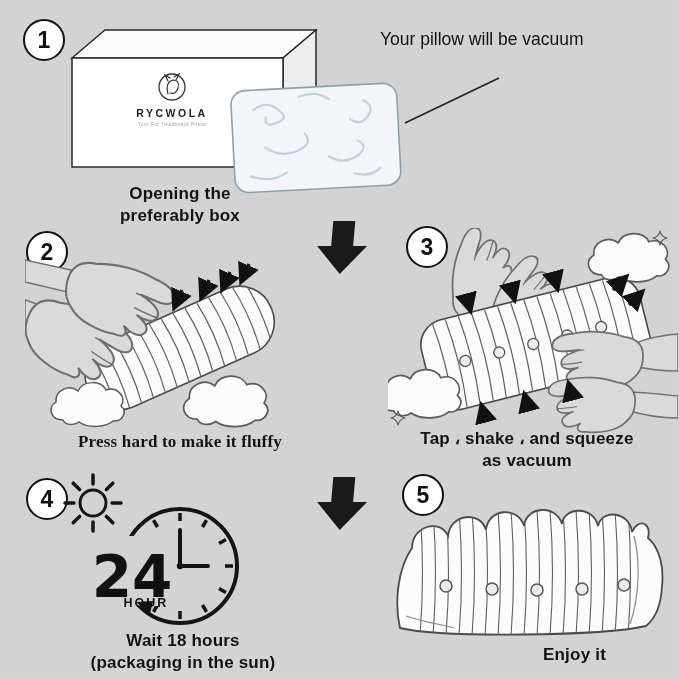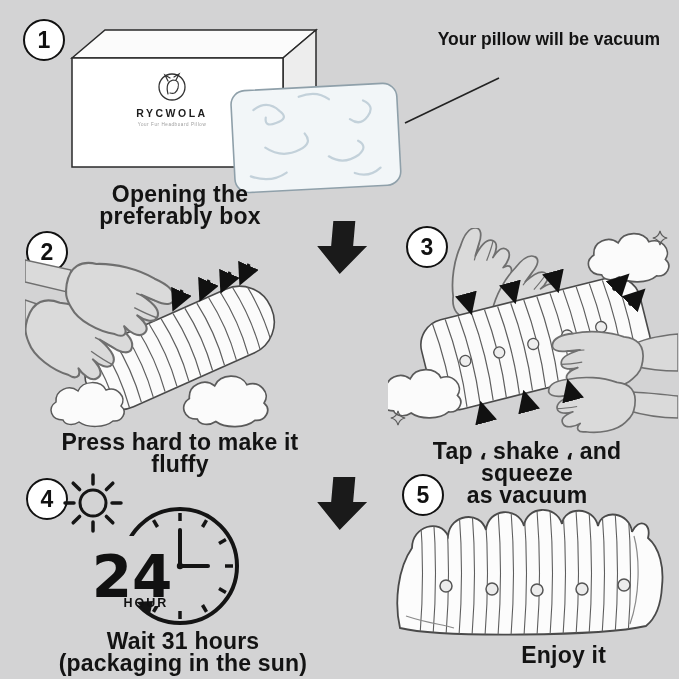--- a/index.html
+++ b/index.html
@@ -2,22 +2,22 @@
 <html><head>
 <meta charset="utf-8">
 <style>
   html,body{margin:0;padding:0;background:#ffffff;}
   .canvas{position:relative;width:679px;height:679px;background:#d3d3d4;overflow:hidden;
           font-family:"Liberation Sans",sans-serif;color:#151515;}
   .abs{position:absolute;}
   .badge{width:38px;height:38px;border:2.2px solid #111;border-radius:50%;background:#fff;
          display:flex;align-items:center;justify-content:center;
          font-size:23px;font-weight:600;color:#111;}
-  .cap{font-size:23px;line-height:22px;font-weight:600;text-align:center;letter-spacing:.2px;color:#131313;}
-  .callout{font-size:17.5px;line-height:23px;font-weight:700;text-align:right;color:#131313;}
+  .cap{font-size:17px;line-height:22px;font-weight:600;text-align:center;letter-spacing:.2px;color:#131313;}
+  .callout{font-size:17.5px;line-height:23px;font-weight:400;text-align:left;color:#131313;}
   .downarrow{transform:skewX(-5deg);}
   svg{display:block;}
 </style>
 </head>
 <body>
 
 <div class="canvas">
 
   <div class="abs badge" style="left:23px;top:19px;">
     <span>1</span>
@@ -108,21 +108,21 @@
     <use href="#hand-a" transform="translate(50,16) rotate(18) scale(1.3)"></use>
 
     <g stroke="#111" stroke-width="3.2">
       <line x1="157" y1="60" x2="150" y2="76" marker-end="url(#m2)"></line>
       <line x1="184" y1="50" x2="177" y2="66" marker-end="url(#m2)"></line>
       <line x1="205" y1="42" x2="198" y2="58" marker-end="url(#m2)"></line>
       <line x1="224" y1="34" x2="217" y2="50" marker-end="url(#m2)"></line>
     </g>
   </svg>
 
-  <div class="abs cap" style="left:40px;top:431px;width:280px;">
+  <div class="abs cap" style="left:40px;top:431px;width:280px;font-family:Liberation Serif, serif;">
     <div>Press hard to make it fluffy</div>
   </div>
 
   <div class="abs badge" style="left:406px;top:226px;">
     <span>3</span>
   </div>
 
   <svg class="abs" style="left:388px;top:228px;" width="290" height="207" viewBox="0 0 290 207">
     <defs>
       <marker id="m3" markerWidth="7" markerHeight="7" refX="5" refY="3.5" orient="auto">
@@ -180,21 +180,21 @@
       <line x1="122" y1="55" x2="126" y2="70" marker-end="url(#m3)"></line>
       <line x1="165" y1="44" x2="169" y2="59" marker-end="url(#m3)"></line>
       <line x1="98" y1="194" x2="94" y2="179" marker-end="url(#m3)"></line>
       <line x1="141" y1="183" x2="137" y2="168" marker-end="url(#m3)"></line>
       <line x1="185" y1="172" x2="181" y2="157" marker-end="url(#m3)"></line>
       <line x1="225" y1="62" x2="237" y2="50" marker-end="url(#m3)"></line>
       <line x1="241" y1="77" x2="253" y2="65" marker-end="url(#m3)"></line>
     </g>
   </svg>
 
-  <div class="abs cap" style="left:397px;top:440px;width:260px;">
+  <div class="abs cap" style="left:397px;top:428px;width:260px;">
     <div>Tap ، shake ، and squeeze</div>
     <div>as vacuum</div>
   </div>
 
   <svg class="abs downarrow" style="left:317px;top:477px;" width="50" height="53" viewBox="0 0 50 53">
     <polygon points="14,0 36,0 36,25 50,25 25,53 0,25 14,25" fill="#1a1a1a"></polygon>
   </svg>
 
   <div class="abs badge" style="left:26px;top:478px;">
     <span>4</span>
@@ -235,21 +235,21 @@
       <line x1="84" y1="68" x2="112" y2="68"></line>
     </g>
     <circle cx="84" cy="68" r="3.2" fill="#141414"></circle>
     <rect x="0" y="38" width="70" height="70" fill="#d3d3d4"></rect>
     <polygon points="40,104 54,116 57,103" fill="#141414"></polygon>
     <text x="36" y="99" text-anchor="middle" font-size="58" font-weight="bold" font-family="DejaVu Sans, sans-serif" fill="#111">24</text>
     <text x="50" y="109" text-anchor="middle" font-size="12.5" font-weight="bold" letter-spacing="2" fill="#111">HOUR</text>
   </svg>
 
   <div class="abs cap" style="left:53px;top:630px;width:260px;">
-    <div>Wait 31 hours</div>
+    <div>Wait 18 hours</div>
     <div>(packaging in the sun)</div>
   </div>
 
   <div class="abs badge" style="left:402px;top:474px;">
     <span>5</span>
   </div>
 
   <svg class="abs" style="left:382px;top:490px;" width="295" height="152" viewBox="0 0 295 152">
     <defs>
       <clipPath id="c5">

